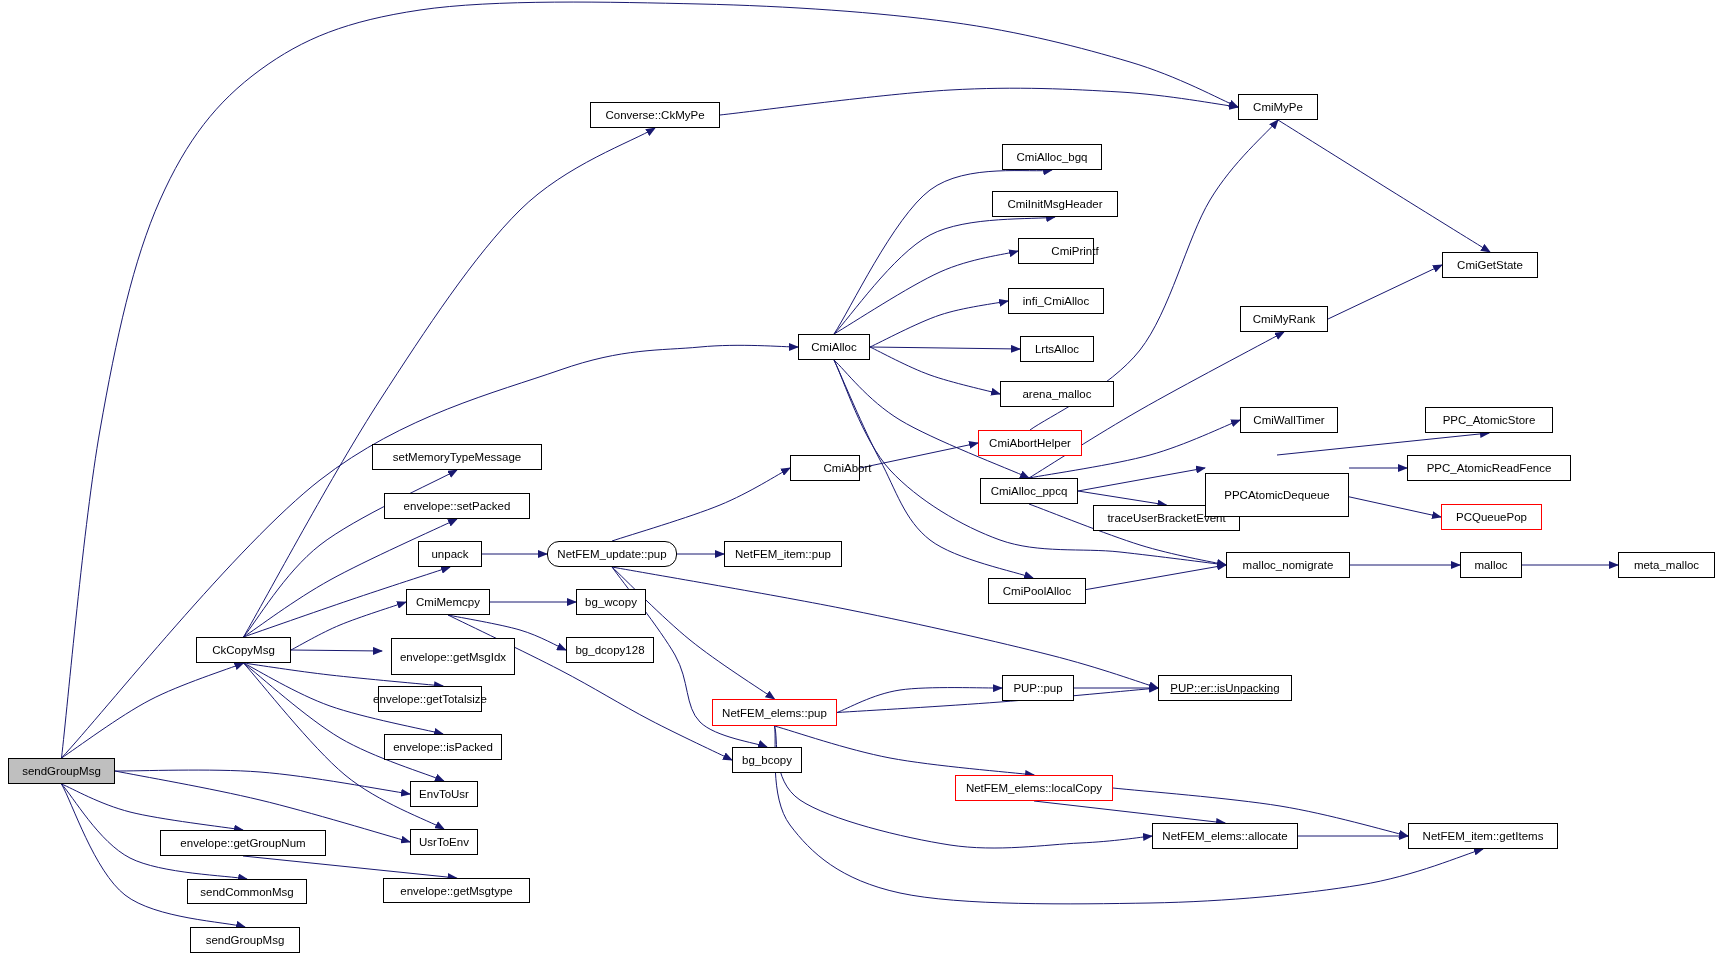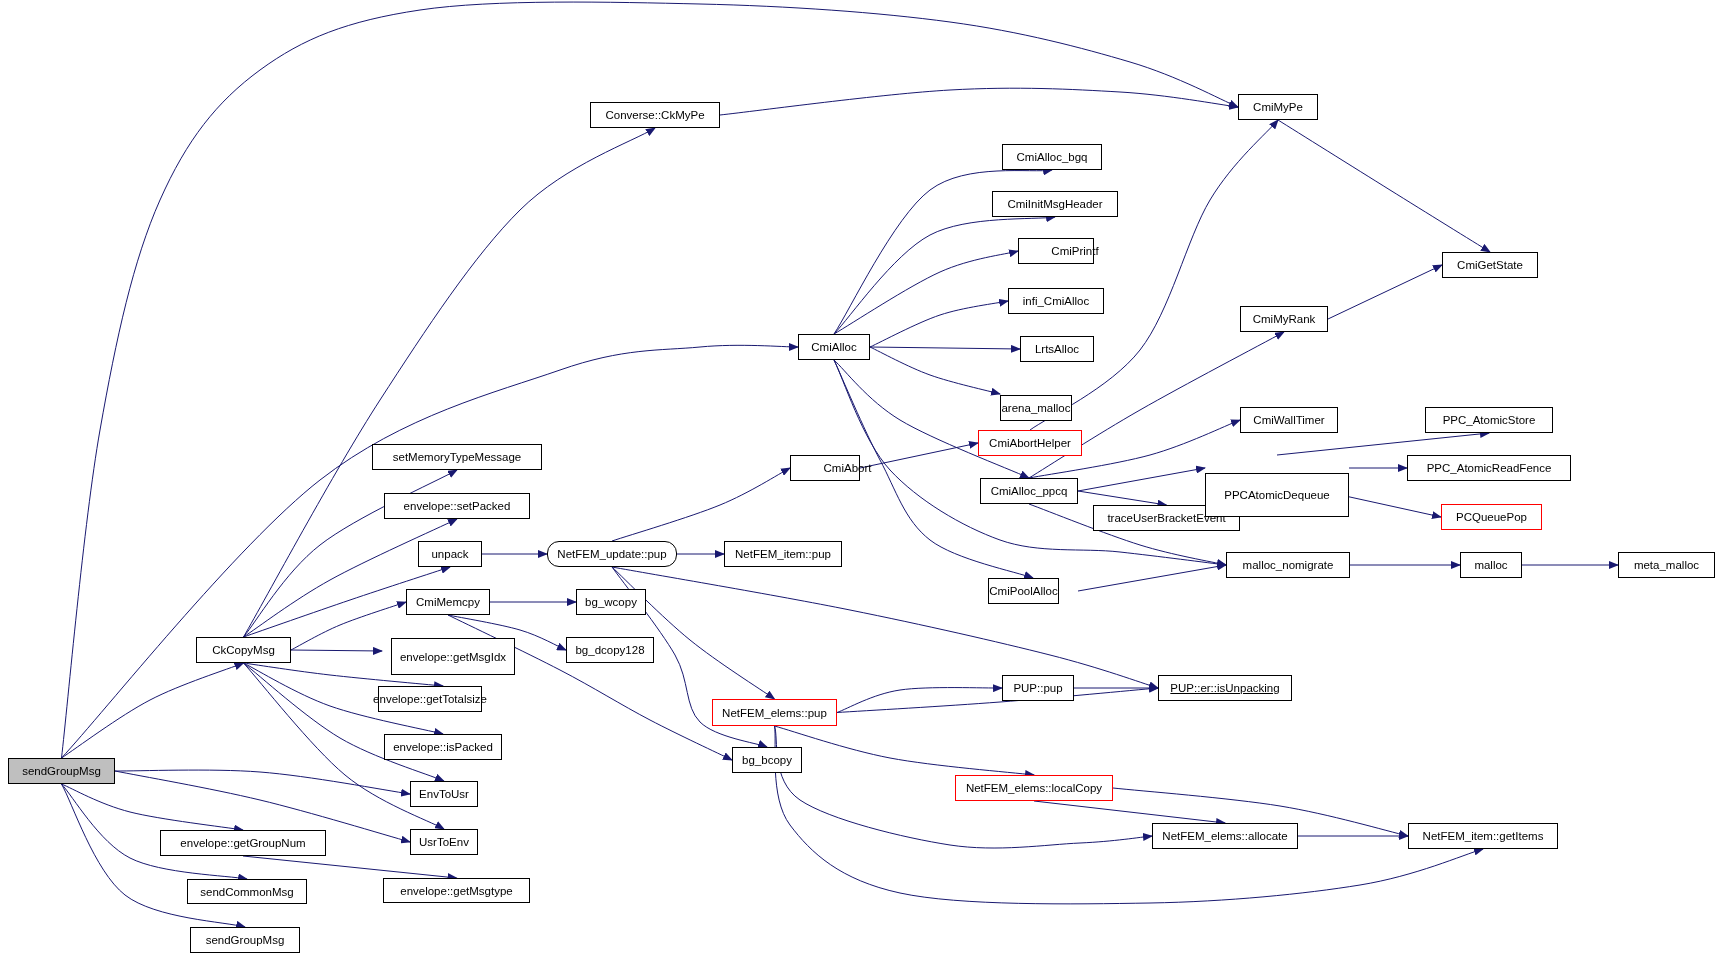--- a/index.html
+++ b/index.html
@@ -120,25 +120,25 @@
     <div class="node" style="left: 724px; top: 541px; width: 118px; height: 26px;">NetFEM_item::pup</div>
     <div class="node" style="left: 790px; top: 455px; width: 70px; height: 26px; padding-left: 45px;">CmiAbort</div>
     <div class="node" style="left: 798px; top: 334px; width: 72px; height: 26px;">CmiAlloc</div>
     <div class="node red" style="left: 712px; top: 699px; width: 125px; height: 27px;">NetFEM_elems::pup</div>
     <div class="node" style="left: 732px; top: 747px; width: 70px; height: 26px;">bg_bcopy</div>
     <div class="node" style="left: 1002px; top: 144px; width: 100px; height: 26px;">CmiAlloc_bgq</div>
     <div class="node" style="left: 992px; top: 191px; width: 126px; height: 26px;">CmiInitMsgHeader</div>
     <div class="node" style="left: 1018px; top: 238px; width: 76px; height: 26px; padding-left: 38px;">CmiPrintf</div>
     <div class="node" style="left: 1008px; top: 288px; width: 96px; height: 26px;">infi_CmiAlloc</div>
     <div class="node" style="left: 1020px; top: 336px; width: 74px; height: 26px;">LrtsAlloc</div>
-    <div class="node" style="left: 1000px; top: 381px; width: 72px; height: 26px; margin-top: 14px;">arena_malloc</div>
+    <div class="node" style="left: 1000px; top: 381px; width: 114px; height: 26px;">arena_malloc</div>
     <div class="node red" style="left: 978px; top: 430px; width: 104px; height: 26px;">CmiAbortHelper</div>
     <div class="node" style="left: 980px; top: 478px; width: 98px; height: 26px;">CmiAlloc_ppcq</div>
     <div class="node" style="left: 1093px; top: 505px; width: 147px; height: 26px;">traceUserBracketEvent</div>
-    <div class="node" style="left: 988px; top: 578px; width: 71px; height: 26px;">CmiPoolAlloc</div>
+    <div class="node" style="left: 988px; top: 578px; width: 98px; height: 26px;">CmiPoolAlloc</div>
     <div class="node" style="left: 1226px; top: 552px; width: 124px; height: 26px;">malloc_nomigrate</div>
     <div class="node" style="left: 1460px; top: 552px; width: 62px; height: 26px;">malloc</div>
     <div class="node" style="left: 1618px; top: 552px; width: 97px; height: 26px;">meta_malloc</div>
     <div class="node" style="left: 1002px; top: 675px; width: 72px; height: 26px;">PUP::pup</div>
     <div class="node" style="left: 1158px; top: 675px; width: 134px; height: 26px; text-decoration: underline;">PUP::er::isUnpacking</div>
     <div class="node red" style="left: 955px; top: 775px; width: 158px; height: 26px;">NetFEM_elems::localCopy</div>
     <div class="node" style="left: 1152px; top: 823px; width: 146px; height: 26px;">NetFEM_elems::allocate</div>
     <div class="node" style="left: 1408px; top: 823px; width: 150px; height: 26px;">NetFEM_item::getItems</div>
     <div class="node" style="left: 1238px; top: 94px; width: 80px; height: 26px;">CmiMyPe</div>
     <div class="node" style="left: 1442px; top: 252px; width: 96px; height: 26px;">CmiGetState</div>

